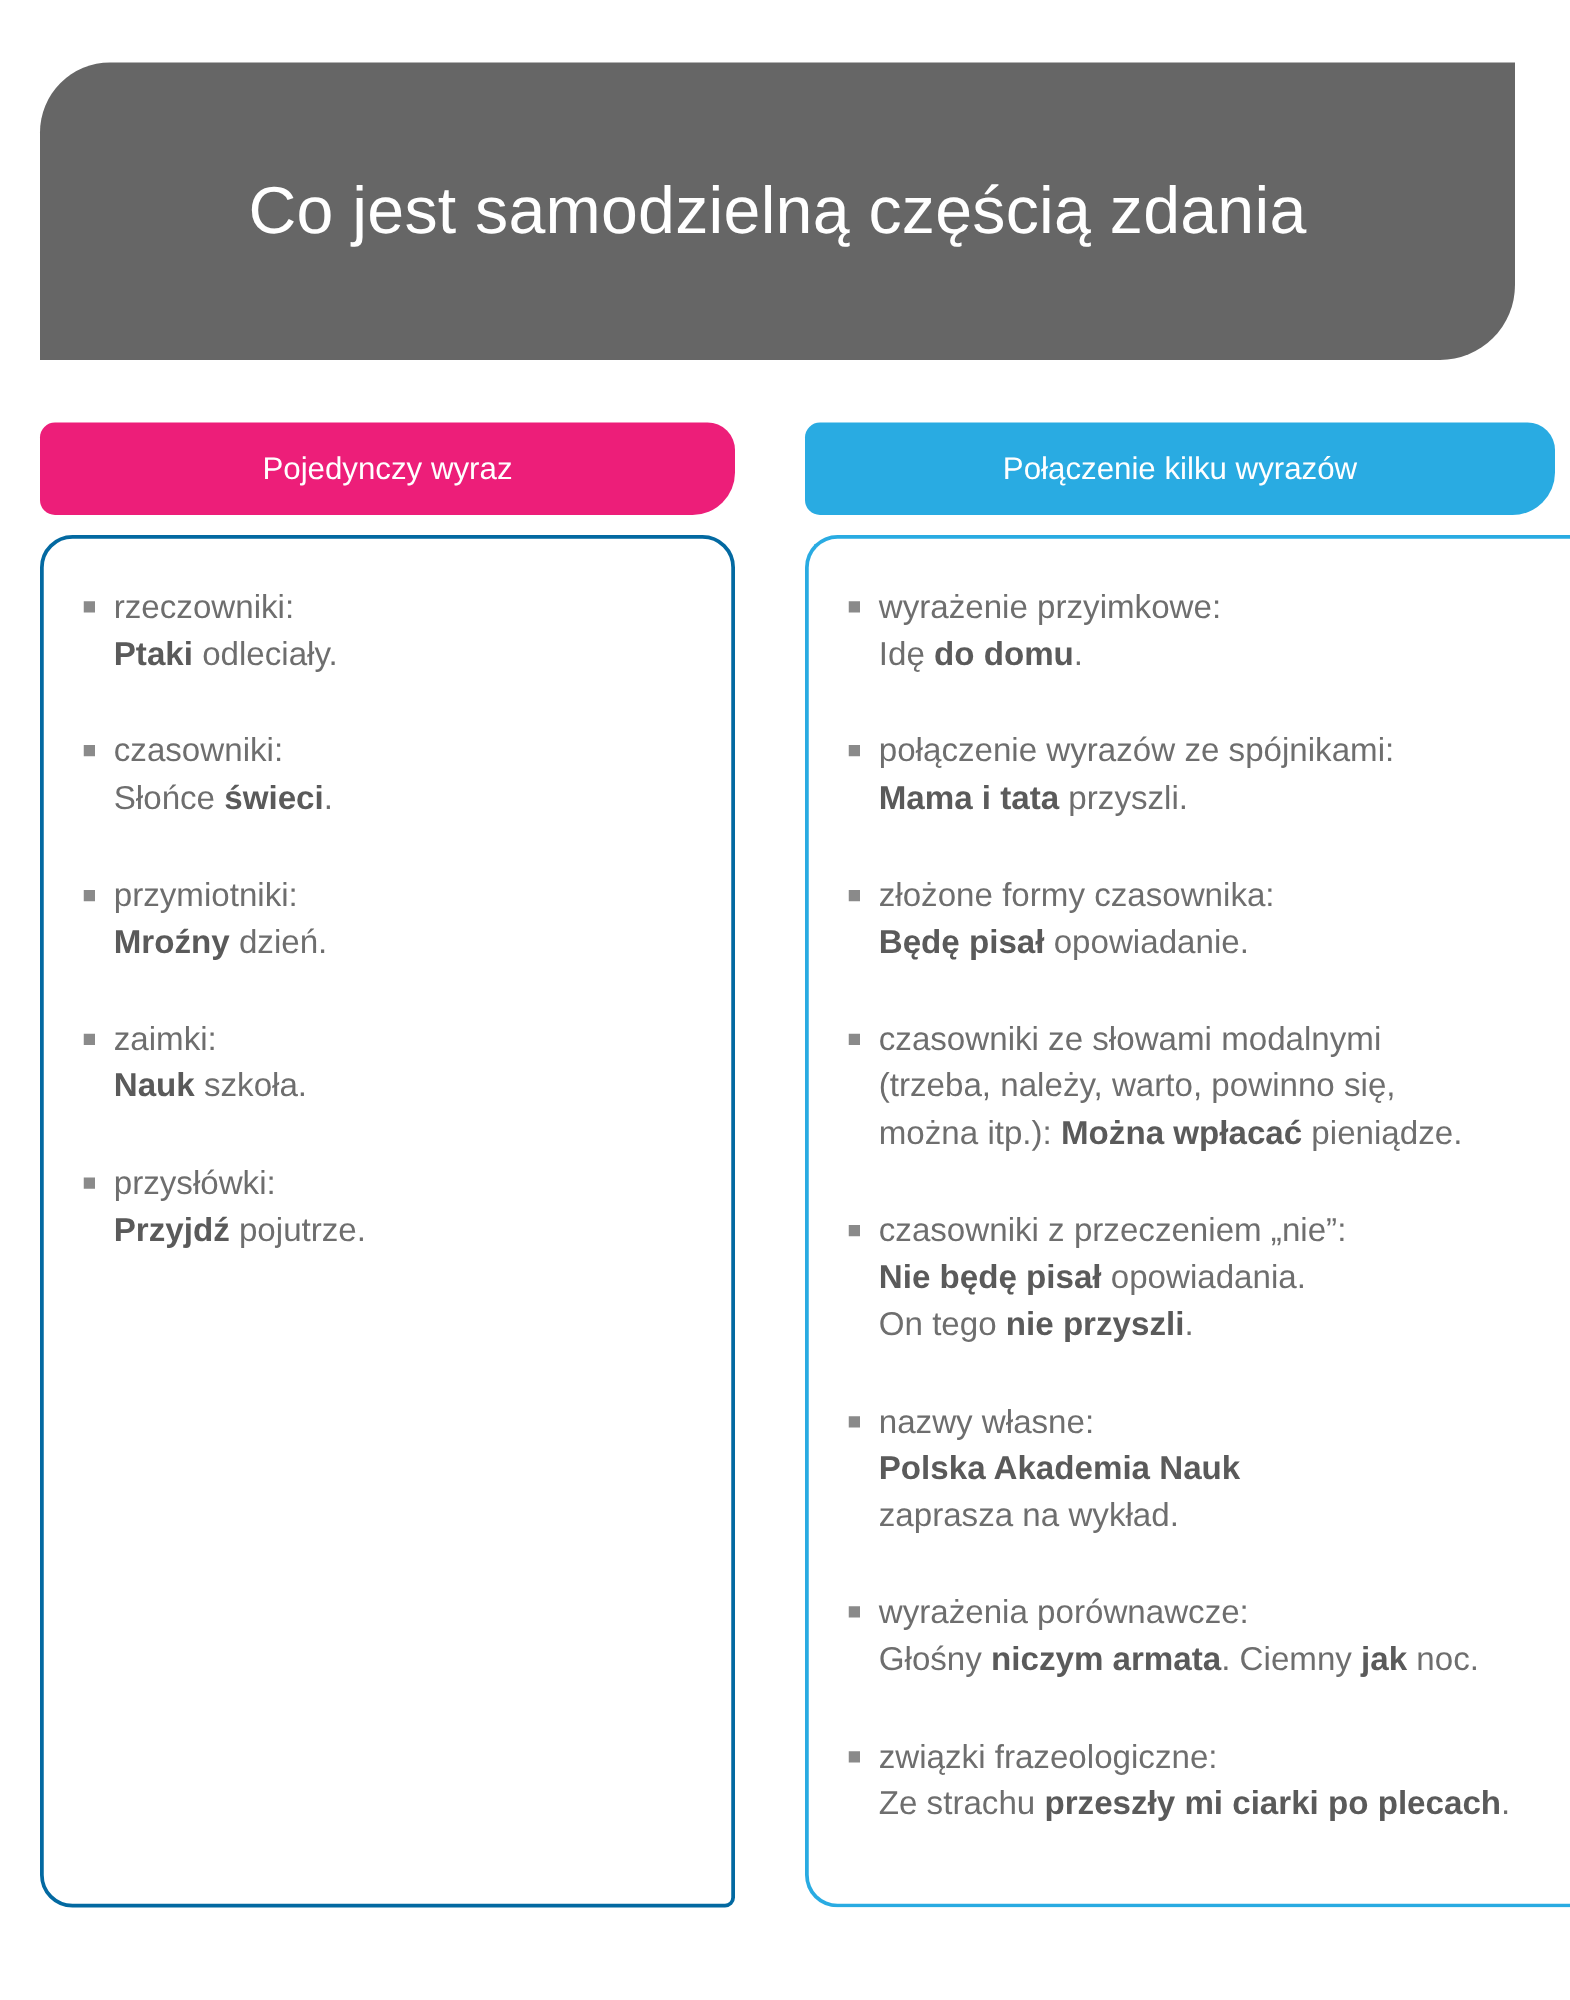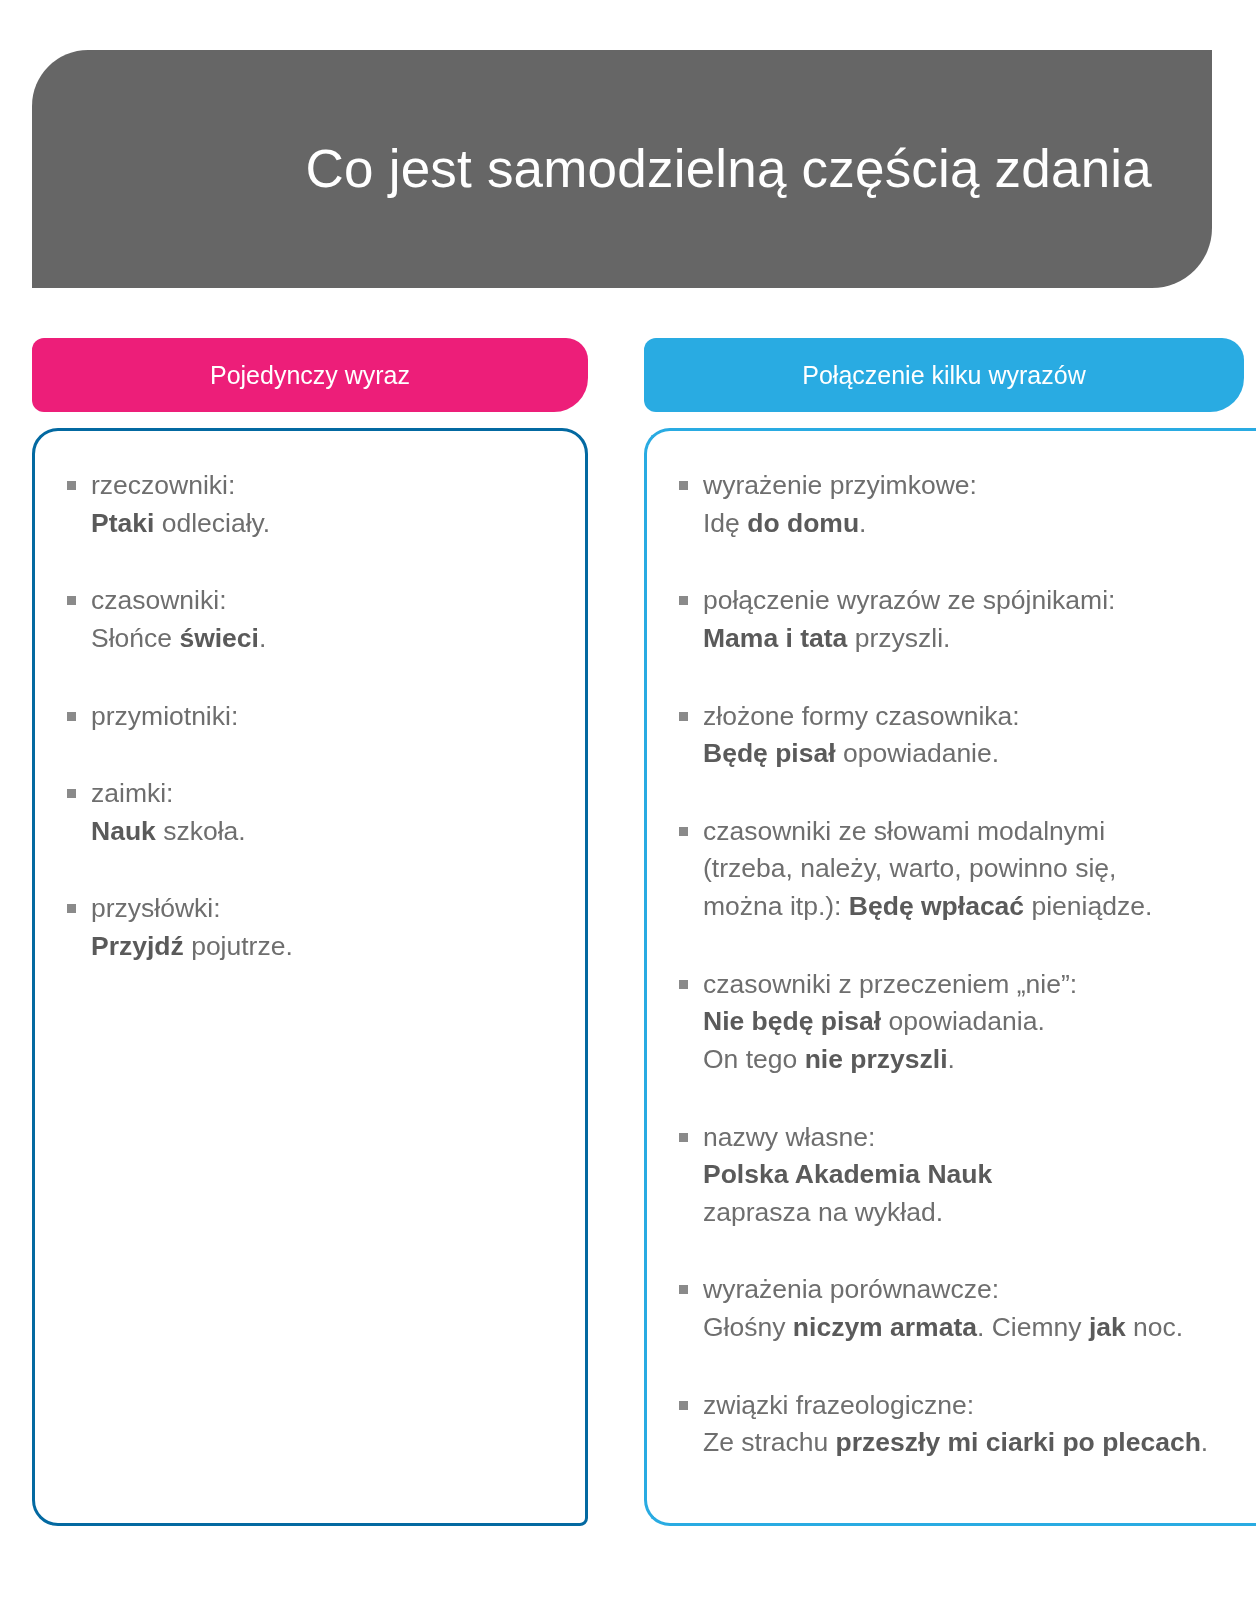--- a/index.html
+++ b/index.html
@@ -21,21 +21,21 @@
     position: absolute;
     left: 32px;
     top: 50px;
     width: 1180px;
     height: 238px;
     background: #666666;
     border-radius: 56px 0 60px 0;
     box-sizing: border-box;
     display: flex;
     align-items: center;
-    justify-content: flex-end;
+    justify-content: center;
     padding: 0 60px;
   }
   .title-text {
     color: #ffffff;
     font-size: 53px;
     line-height: 1.28;
     text-align: center;
     font-weight: 400;
     letter-spacing: 0.2px;
   }
@@ -147,20 +147,21 @@
             <span class="item-example"><b>Ptaki</b> odleciały.</span>
           </li>
           <li>
             <span class="bullet"></span>
             <span class="item-label">czasowniki:</span>
             <span class="item-example">Słońce <b>świeci</b>.</span>
           </li>
           <li>
             <span class="bullet"></span>
             <span class="item-label">przymiotniki:</span>
+            <span class="item-example"><b>Mroźny</b> dzień.</span>
           </li>
           <li>
             <span class="bullet"></span>
             <span class="item-label">zaimki:</span>
             <span class="item-example"><b>Nauk</b> szkoła.</span>
           </li>
           <li>
             <span class="bullet"></span>
             <span class="item-label">przysłówki:</span>
             <span class="item-example"><b>Przyjdź</b> pojutrze.</span>
@@ -184,21 +185,21 @@
             <span class="item-example"><b>Mama i tata</b> przyszli.</span>
           </li>
           <li>
             <span class="bullet"></span>
             <span class="item-label">złożone formy czasownika:</span>
             <span class="item-example"><b>Będę pisał</b> opowiadanie.</span>
           </li>
           <li>
             <span class="bullet"></span>
             <span class="item-label">czasowniki ze słowami modalnymi<br>(trzeba, należy, warto, powinno się,</span>
-            <span class="item-example">można itp.): <b>Będę wpłacać</b> pieniądze.</span>
+            <span class="item-example">można itp.): <b>Można wpłacać</b> pieniądze.</span>
           </li>
           <li>
             <span class="bullet"></span>
             <span class="item-label">czasowniki z przeczeniem „nie”:</span>
             <span class="item-example"><b>Nie będę pisał</b> opowiadania.<br>On tego <b>nie przyszli</b>.</span>
           </li>
           <li>
             <span class="bullet"></span>
             <span class="item-label">nazwy własne:</span>
             <span class="item-example"><b>Polska Akademia Nauk</b><br>zaprasza na wykład.</span>

